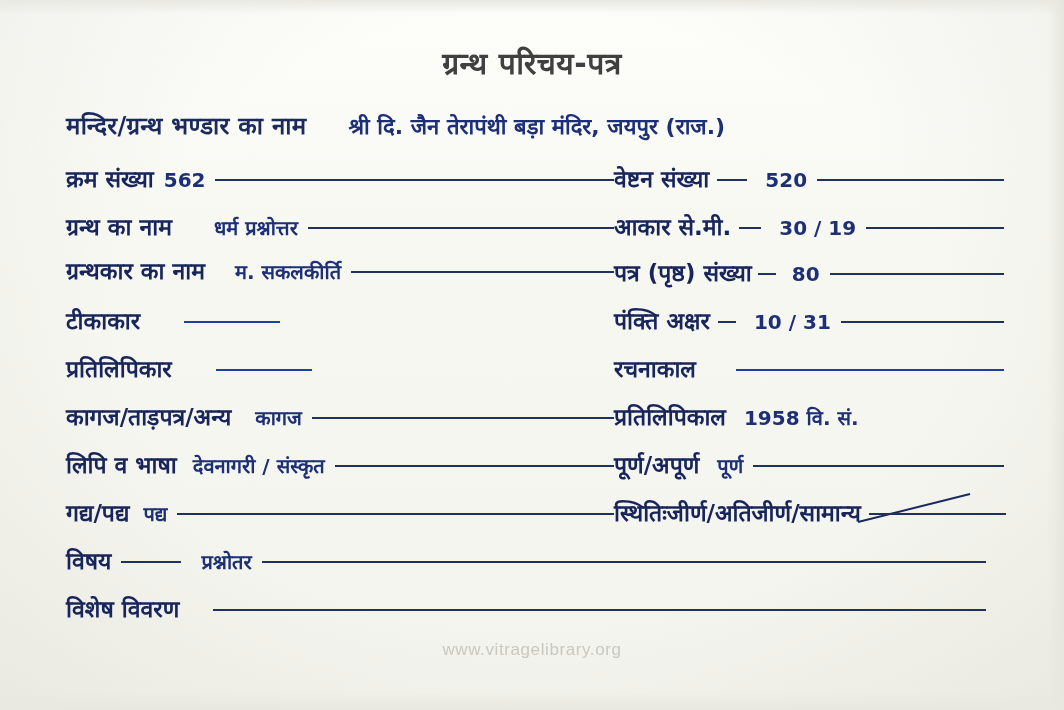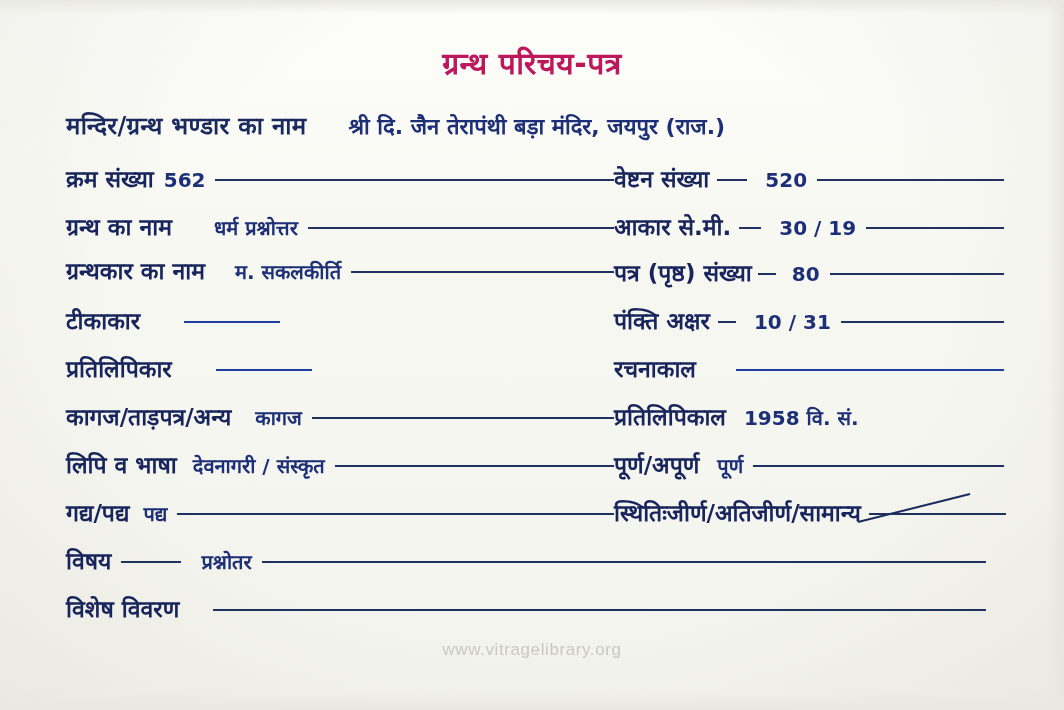--- a/index.html
+++ b/index.html
@@ -49,21 +49,21 @@
 
   .title {
     position: absolute;
     top: 42px;
     left: 0;
     width: 100%;
     text-align: center;
     font-size: 30px;
     font-weight: 700;
     letter-spacing: 0.5px;
-    color: #be185d;
+    color: #404040;
   }
 
   .row {
     position: absolute;
     display: flex;
     align-items: baseline;
     white-space: nowrap;
   }
   .lbl {
     font-size: 23px;

